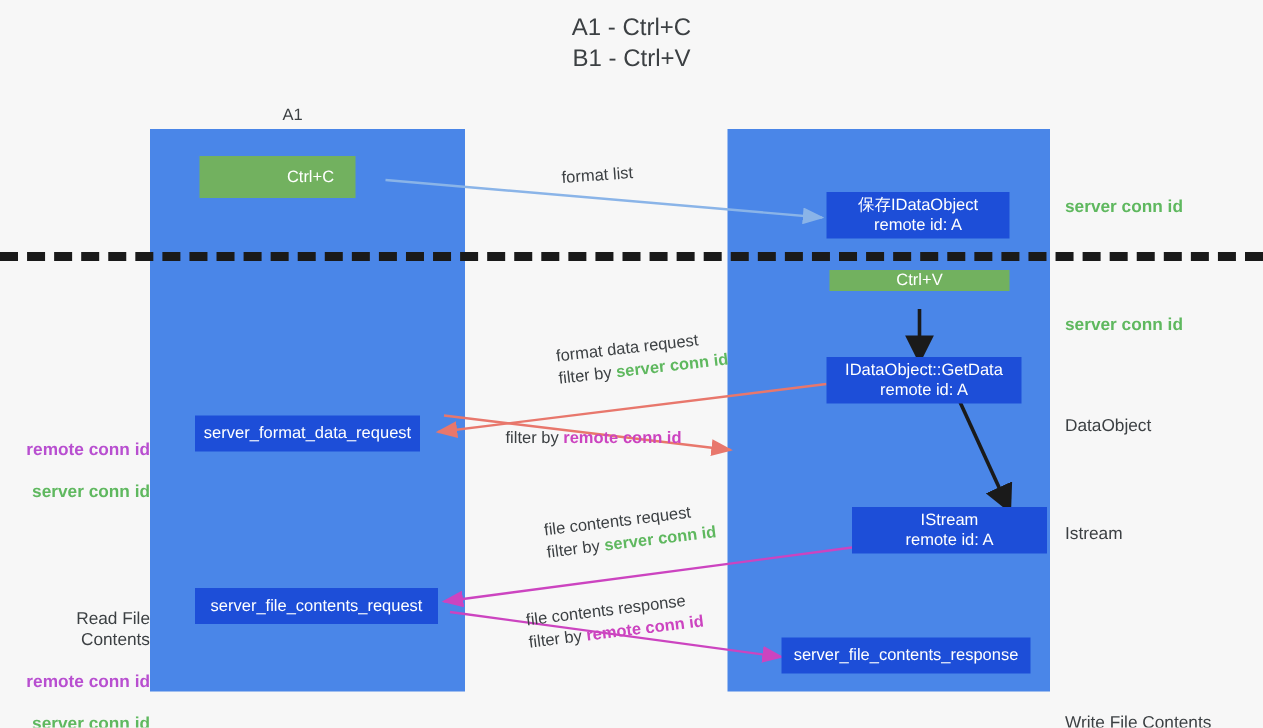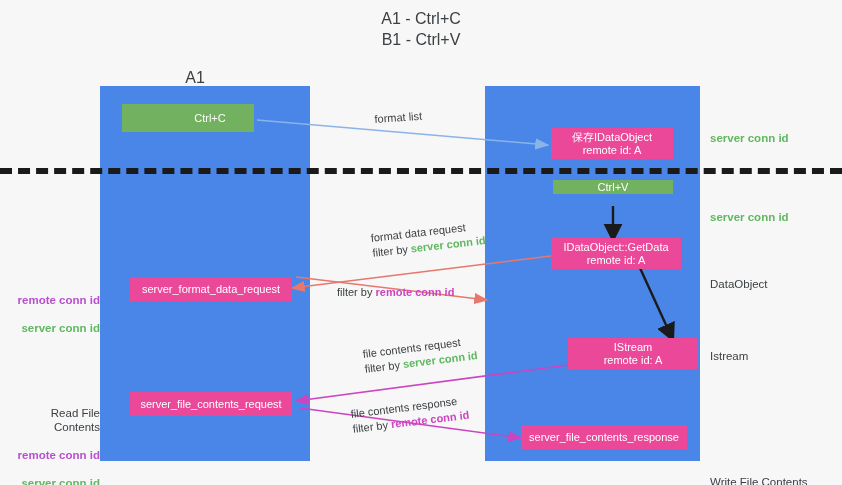--- a/index.html
+++ b/index.html
@@ -16,31 +16,31 @@
   .title{
     position:absolute;left:0;top:8px;width:842px;
     text-align:center;font-size:16px;line-height:21px;color:#3c4043;
     white-space:pre-line;
   }
 
   .lane{
     position:absolute;background:#4a86e8;
   }
   .lane-head{
-    position:absolute;text-align:center;font-size:16px;line-height:13px;
+    position:absolute;text-align:center;font-size:11px;line-height:13px;
     color:#3c4043;white-space:pre-line;
   }
 
   .node{
     position:absolute;box-sizing:border-box;
     display:flex;align-items:center;justify-content:center;
     text-align:center;color:#ffffff;font-size:11px;line-height:13px;
     white-space:pre-line;padding:2px 4px;
   }
-  .node.orange{background:#ec4899;}
+  .node.orange{background:#1d4ed8;}
   .node.green{background:#6aa84f;background:#72b15f;}
 
   .sidelabel{
     position:absolute;font-size:11.5px;line-height:14px;color:#3c4043;
     white-space:pre-line;
   }
   .sidelabel.green{color:#5fb85f;font-weight:bold;}
   .sidelabel b.r{color:#b84fd0;font-weight:bold;}
   .sidelabel b.g{color:#5fb85f;font-weight:bold;}
 
@@ -97,31 +97,31 @@
 
     <line x1="296" y1="277" x2="487" y2="300" stroke="#e8776c" stroke-width="1.6" marker-end="url(#ah-red)"></line>
 
     <line x1="640" y1="268" x2="672" y2="338" stroke="#1a1a1a" stroke-width="2.4" marker-end="url(#ah-black)"></line>
 
     <line x1="568" y1="365" x2="296" y2="401" stroke="#cc44c0" stroke-width="1.6" marker-end="url(#ah-magenta)"></line>
 
     <line x1="300" y1="408" x2="521" y2="438" stroke="#cc44c0" stroke-width="1.6" marker-end="url(#ah-magenta)"></line>
   </svg>
 
-  <div class="node green" style="left:122px;top:104px;width:132px;height:28px;padding-left:48px;">Ctrl+C</div>
+  <div class="node green" style="left:133px;top:104px;width:104px;height:28px;padding-left:48px;">Ctrl+C</div>
 
   <div class="node orange" style="left:551px;top:128px;width:122px;height:31px;">保存IDataObject
 remote id: A</div>
 
   <div class="node green" style="left:553px;top:180px;width:120px;height:14px;">Ctrl+V</div>
 
   <div class="node orange" style="left:551px;top:238px;width:130px;height:31px;">IDataObject::GetData
 remote id: A</div>
 
-  <div class="node orange" style="left:130px;top:277px;width:162px;height:24px;">server_format_data_request</div>
+  <div class="node orange" style="left:130px;top:277px;width:150px;height:24px;">server_format_data_request</div>
 
 
   <div class="node orange" style="left:568px;top:338px;width:130px;height:31px;">IStream
 remote id: A</div>
 
   <div class="node orange" style="left:521px;top:425px;width:166px;height:24px;">server_file_contents_response</div>
 
   <div class="node orange" style="left:130px;top:392px;width:162px;height:24px;">server_file_contents_request</div>
 
   <div class="sidelabel green" style="left:710px;top:131px;">server conn id</div>

